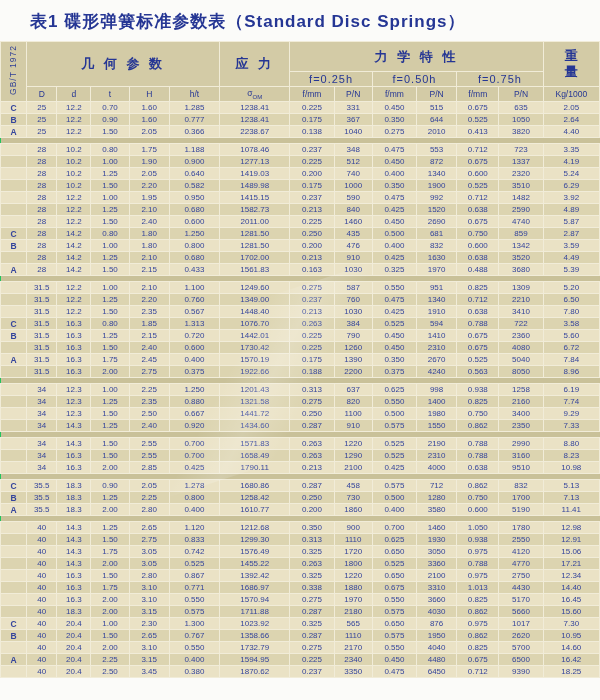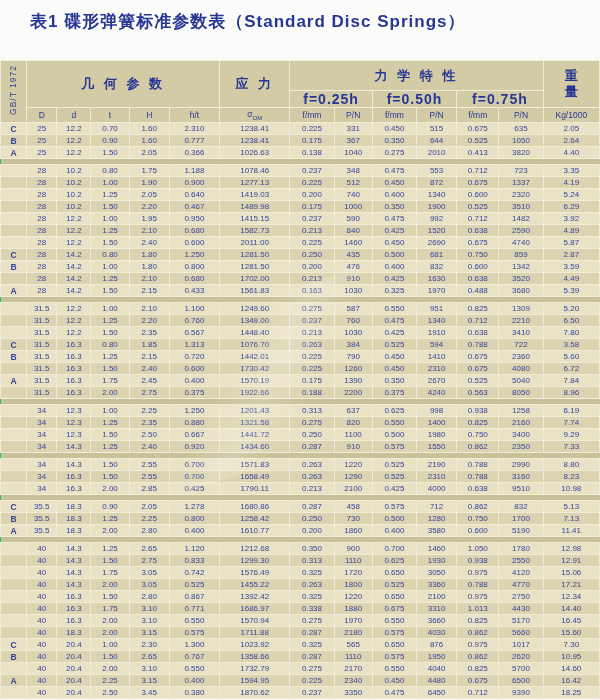--- a/index.html
+++ b/index.html
@@ -16,37 +16,36 @@
     font-weight: bold;
     color: #253694;
     letter-spacing: 1px;
     white-space: nowrap;
   }
   table.springs {
     width: 600px;
     border-collapse: collapse;
     table-layout: fixed;
     background: #22c55e;
-    margin-top: 19px;
   }
   table.springs th, table.springs td {
     border: 1px solid #f1ecd8;
     text-align: center;
     vertical-align: middle;
     overflow: hidden;
     white-space: nowrap;
   }
   thead th { background: #d3cba6; color: #253694; }
   tr.h1 th.big {
     font-size: 13px;
     font-weight: bold;
     letter-spacing: 3px;
     height: 30px;
   }
-  tr.h2 th { font-size: 14px; font-weight: bold; height: 15px; letter-spacing: 1px; }
+  tr.h2 th { font-size: 11px; font-weight: normal; height: 15px; letter-spacing: 1px; }
   tr.h3 th { font-size: 8.5px; font-weight: normal; height: 15px; }
   th.gbt { width: 26px; }
   .vert {
     writing-mode: vertical-rl;
     transform: rotate(180deg);
     font-size: 8.5px;
     font-weight: normal;
     letter-spacing: 1px;
     color: #2f3f96;
     display: inline-block;
@@ -135,21 +134,21 @@
         <th>Kg/1000</th>
       </tr>
     </thead>
     <tbody>
         <tr class="odd">
           <td>C</td>
           <td>25</td>
           <td>12.2</td>
           <td>0.70</td>
           <td>1.60</td>
-          <td>2.310</td>
+          <td>1.285</td>
           <td>1238.41</td>
           <td>0.225</td>
           <td>331</td>
           <td>0.450</td>
           <td>515</td>
           <td>0.675</td>
           <td>635</td>
           <td>2.05</td>
         </tr>
         <tr class="even">
@@ -168,21 +167,21 @@
           <td>1050</td>
           <td>2.64</td>
         </tr>
         <tr class="odd">
           <td>A</td>
           <td>25</td>
           <td>12.2</td>
           <td>1.50</td>
           <td>2.05</td>
           <td>0.366</td>
-          <td>1026.63</td>
+          <td>2238.67</td>
           <td>0.138</td>
           <td>1040</td>
           <td>0.275</td>
           <td>2010</td>
           <td>0.413</td>
           <td>3820</td>
           <td>4.40</td>
         </tr>
         <tr class="spacer">
           <td colspan="14"></td>
@@ -234,21 +233,21 @@
           <td>0.600</td>
           <td>2320</td>
           <td>5.24</td>
         </tr>
         <tr class="even">
           <td></td>
           <td>28</td>
           <td>10.2</td>
           <td>1.50</td>
           <td>2.20</td>
-          <td>0.467</td>
+          <td>0.582</td>
           <td>1489.98</td>
           <td>0.175</td>
           <td>1000</td>
           <td>0.350</td>
           <td>1900</td>
           <td>0.525</td>
           <td>3510</td>
           <td>6.29</td>
         </tr>
         <tr class="odd">

